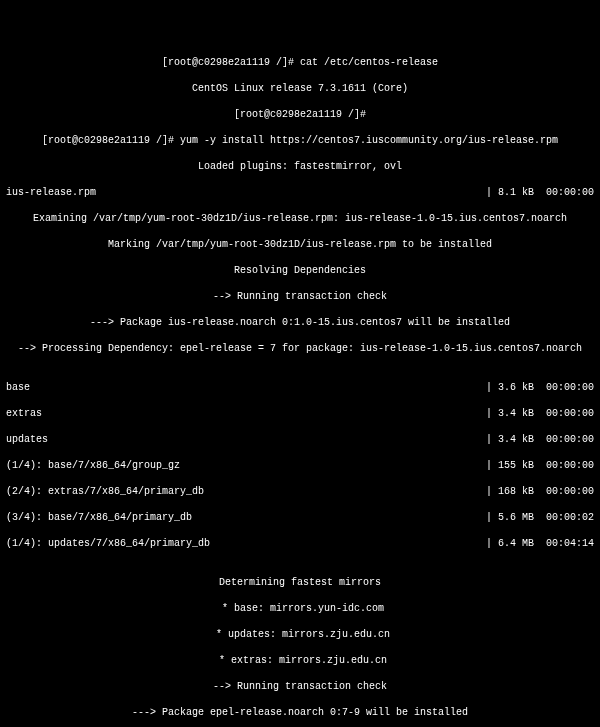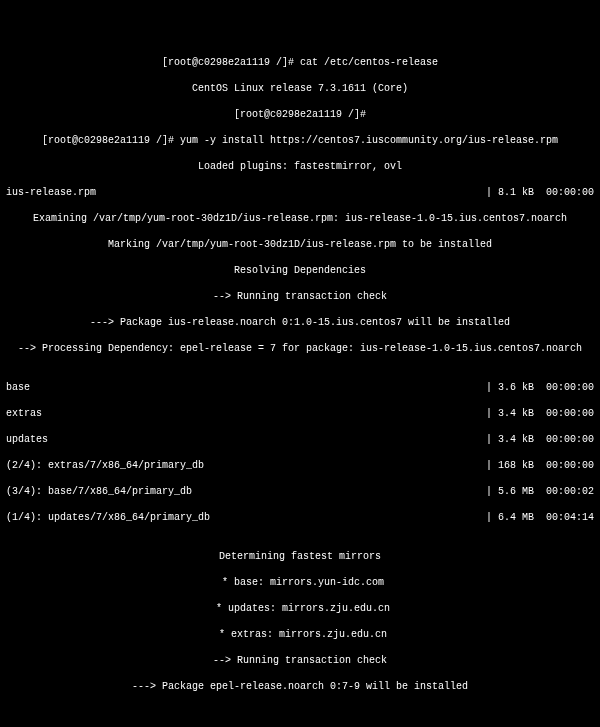--- a/index.html
+++ b/index.html
@@ -47,20 +47,24 @@
   <span class="left">base</span>
   <span class="right">| 3.6 kB  00:00:00</span>
 </div>
 <div class="flex">
   <span class="left">extras</span>
   <span class="right">| 3.4 kB  00:00:00</span>
 </div>
 <div class="flex">
   <span class="left">updates</span>
   <span class="right">| 3.4 kB  00:00:00</span>
+</div>
+<div class="flex">
+  <span class="left">(1/4): base/7/x86_64/group_gz</span>
+  <span class="right">| 155 kB  00:00:00</span>
 </div>
 <div class="flex">
   <span class="left">(2/4): extras/7/x86_64/primary_db</span>
   <span class="right">| 168 kB  00:00:00</span>
 </div>
 <div class="flex">
   <span class="left">(3/4): base/7/x86_64/primary_db</span>
   <span class="right">| 5.6 MB  00:00:02</span>
 </div>
 <div class="flex">

